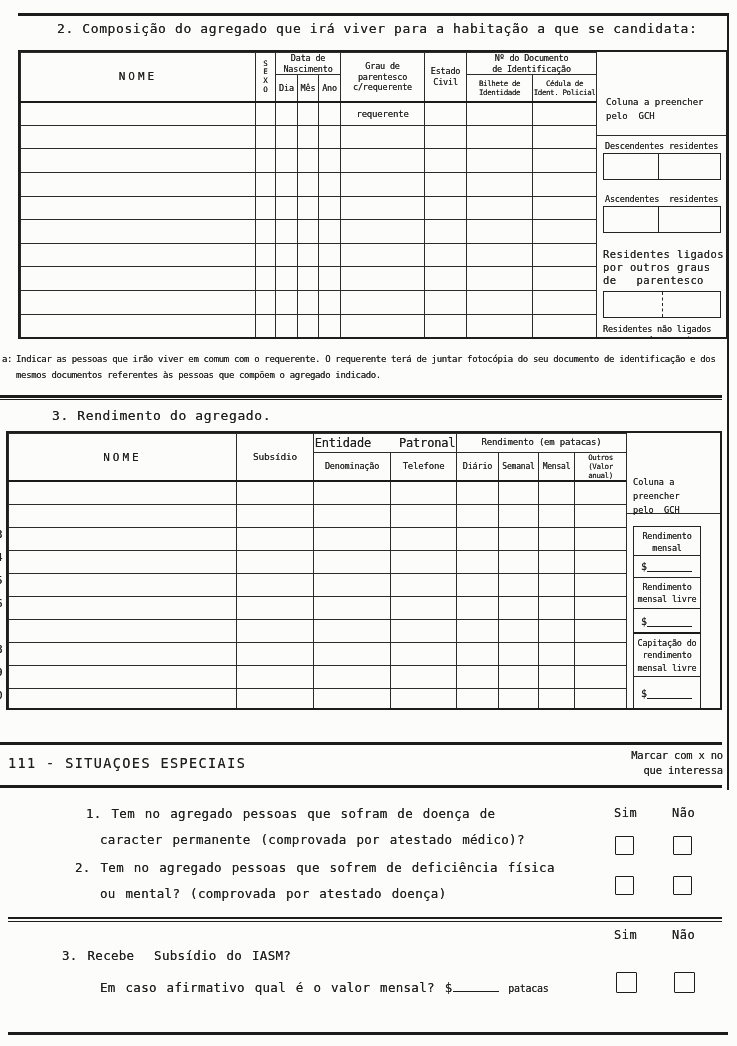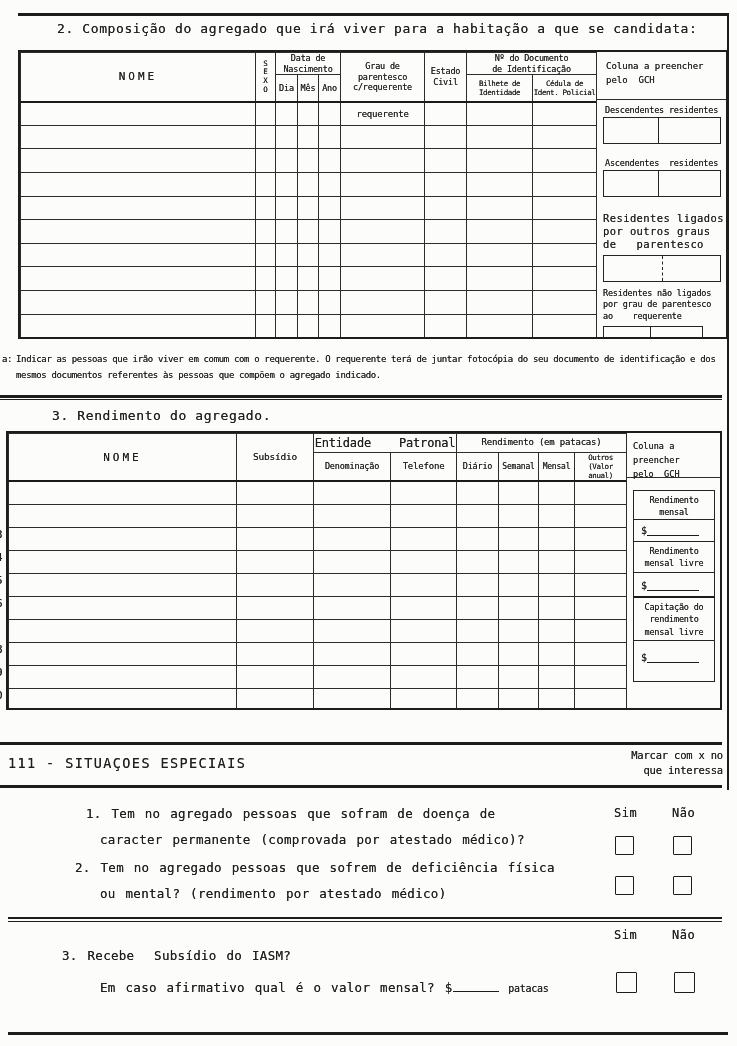--- a/index.html
+++ b/index.html
@@ -25,21 +25,21 @@
   .sexo-h{font-size:7.5px; line-height:1.15;}
   #t2{width:576px;} #t3{width:618px;}
   #t2 thead tr.h1{height:20px;} #t2 thead tr.h2{height:27px;}
   #t2 tbody tr{height:23.6px;}
   #t3 thead tr.h1{height:19px;} #t3 thead tr.h2{height:25px;}
   #t3 tbody tr{height:23px;}
   tbody tr{border-bottom:1.4px solid #222;}
   .req-cell{font-size:9px; text-align:center; letter-spacing:-.2px;}
   
   .gch-panel{position:absolute; top:0; right:0; bottom:0; border-left:1.5px solid #2c2c2c; overflow:hidden;}
-  .gch-head{border-bottom:1.5px solid #2c2c2c; box-sizing:border-box; font-size:9px; line-height:1.6; padding:7px 0 0 9px;}
+  .gch-head{border-bottom:1.5px solid #2c2c2c; box-sizing:border-box; font-size:9px; line-height:1.6; padding:7px 0 0 9px;margin-top:36px;}
   .gch-body{position:relative;}
   .glabel{position:absolute; font-size:8.5px; letter-spacing:-.2px; line-height:1.35;}
   .glabel.mono{font-size:10.5px; letter-spacing:.4px; line-height:1.22;}
   .gbox{position:absolute; border:1.6px solid #242424; box-sizing:border-box;}
   .gbox .vdiv{position:absolute; top:0; bottom:0; width:0; border-left:1.3px solid #242424;}
   .gbox .vdiv.dash{border-left-style:dashed;}
   
   .money-box{position:absolute; border:1.6px solid #242424; box-sizing:border-box; display:flex; flex-direction:column;}
   .mrow{box-sizing:border-box; border-top:1.2px solid #242424;}
   .mrow:first-child{border-top:none;}
@@ -387,21 +387,21 @@
             <td></td>
             <td></td>
           </tr>
         </tbody>
     </table>
 
     <div class="gch-panel" style="left:618px; width:96px;">
       <div class="gch-head prewrap" style="height:45px; padding-left:6px; font-size:8.6px;">Coluna a preencher
 pelo  GCH</div>
       <div class="gch-body" style="height:228px;">
-        <div class="money-box" style="left:6px; top:12px; width:82px; height:192px;">
+        <div class="money-box" style="left:6px; top:12px; width:68px; height:192px;">
           <div class="mrow mlabel prewrap" style="height:28px;">Rendimento
 mensal</div>
           <div class="mrow mvalue" style="height:22px;">
               <span>$</span>
               <span class="uline" style="width:52px;"></span>
             </div>
           <div class="mrow mlabel prewrap" style="height:31px;">Rendimento
 mensal livre</div>
           <div class="mrow mvalue" style="height:24px;">
               <span>$</span>
@@ -427,21 +427,21 @@
 
   <div class="abs simnao" style="left:614px; top:806px;">Sim</div>
   <div class="abs simnao" style="left:672px; top:806px;">Não</div>
 
   <div class="abs q" style="left:86px; top:806px;">1. Tem no agregado pessoas que sofram de doença de</div>
   <div class="abs q" style="left:100px; top:832px;">caracter permanente (comprovada por atestado médico)?</div>
   <div class="cb" style="left:615px; top:836px;"></div>
   <div class="cb" style="left:673px; top:836px;"></div>
 
   <div class="abs q" style="left:75px; top:860px;">2. Tem no agregado pessoas que sofrem de deficiência física</div>
-  <div class="abs q" style="left:100px; top:886px;">ou mental? (rendimento por atestado médico)</div>
+  <div class="abs q" style="left:100px; top:886px;">ou mental? (comprovada por atestado doença)</div>
   <div class="cb" style="left:615px; top:876px;"></div>
   <div class="cb" style="left:673px; top:876px;"></div>
 
   <div class="rule" style="left:8px; top:917px; width:714px; height:1.8px;"></div>
   <div class="rule" style="left:8px; top:921px; width:714px; height:1.4px;"></div>
 
   <div class="abs simnao" style="left:614px; top:928px;">Sim</div>
   <div class="abs simnao" style="left:672px; top:928px;">Não</div>
   <div class="abs q prewrap" style="left:62px; top:948px;">3. Recebe  Subsídio do IASM?</div>
   <div class="abs q" style="left:100px; top:980px;">

